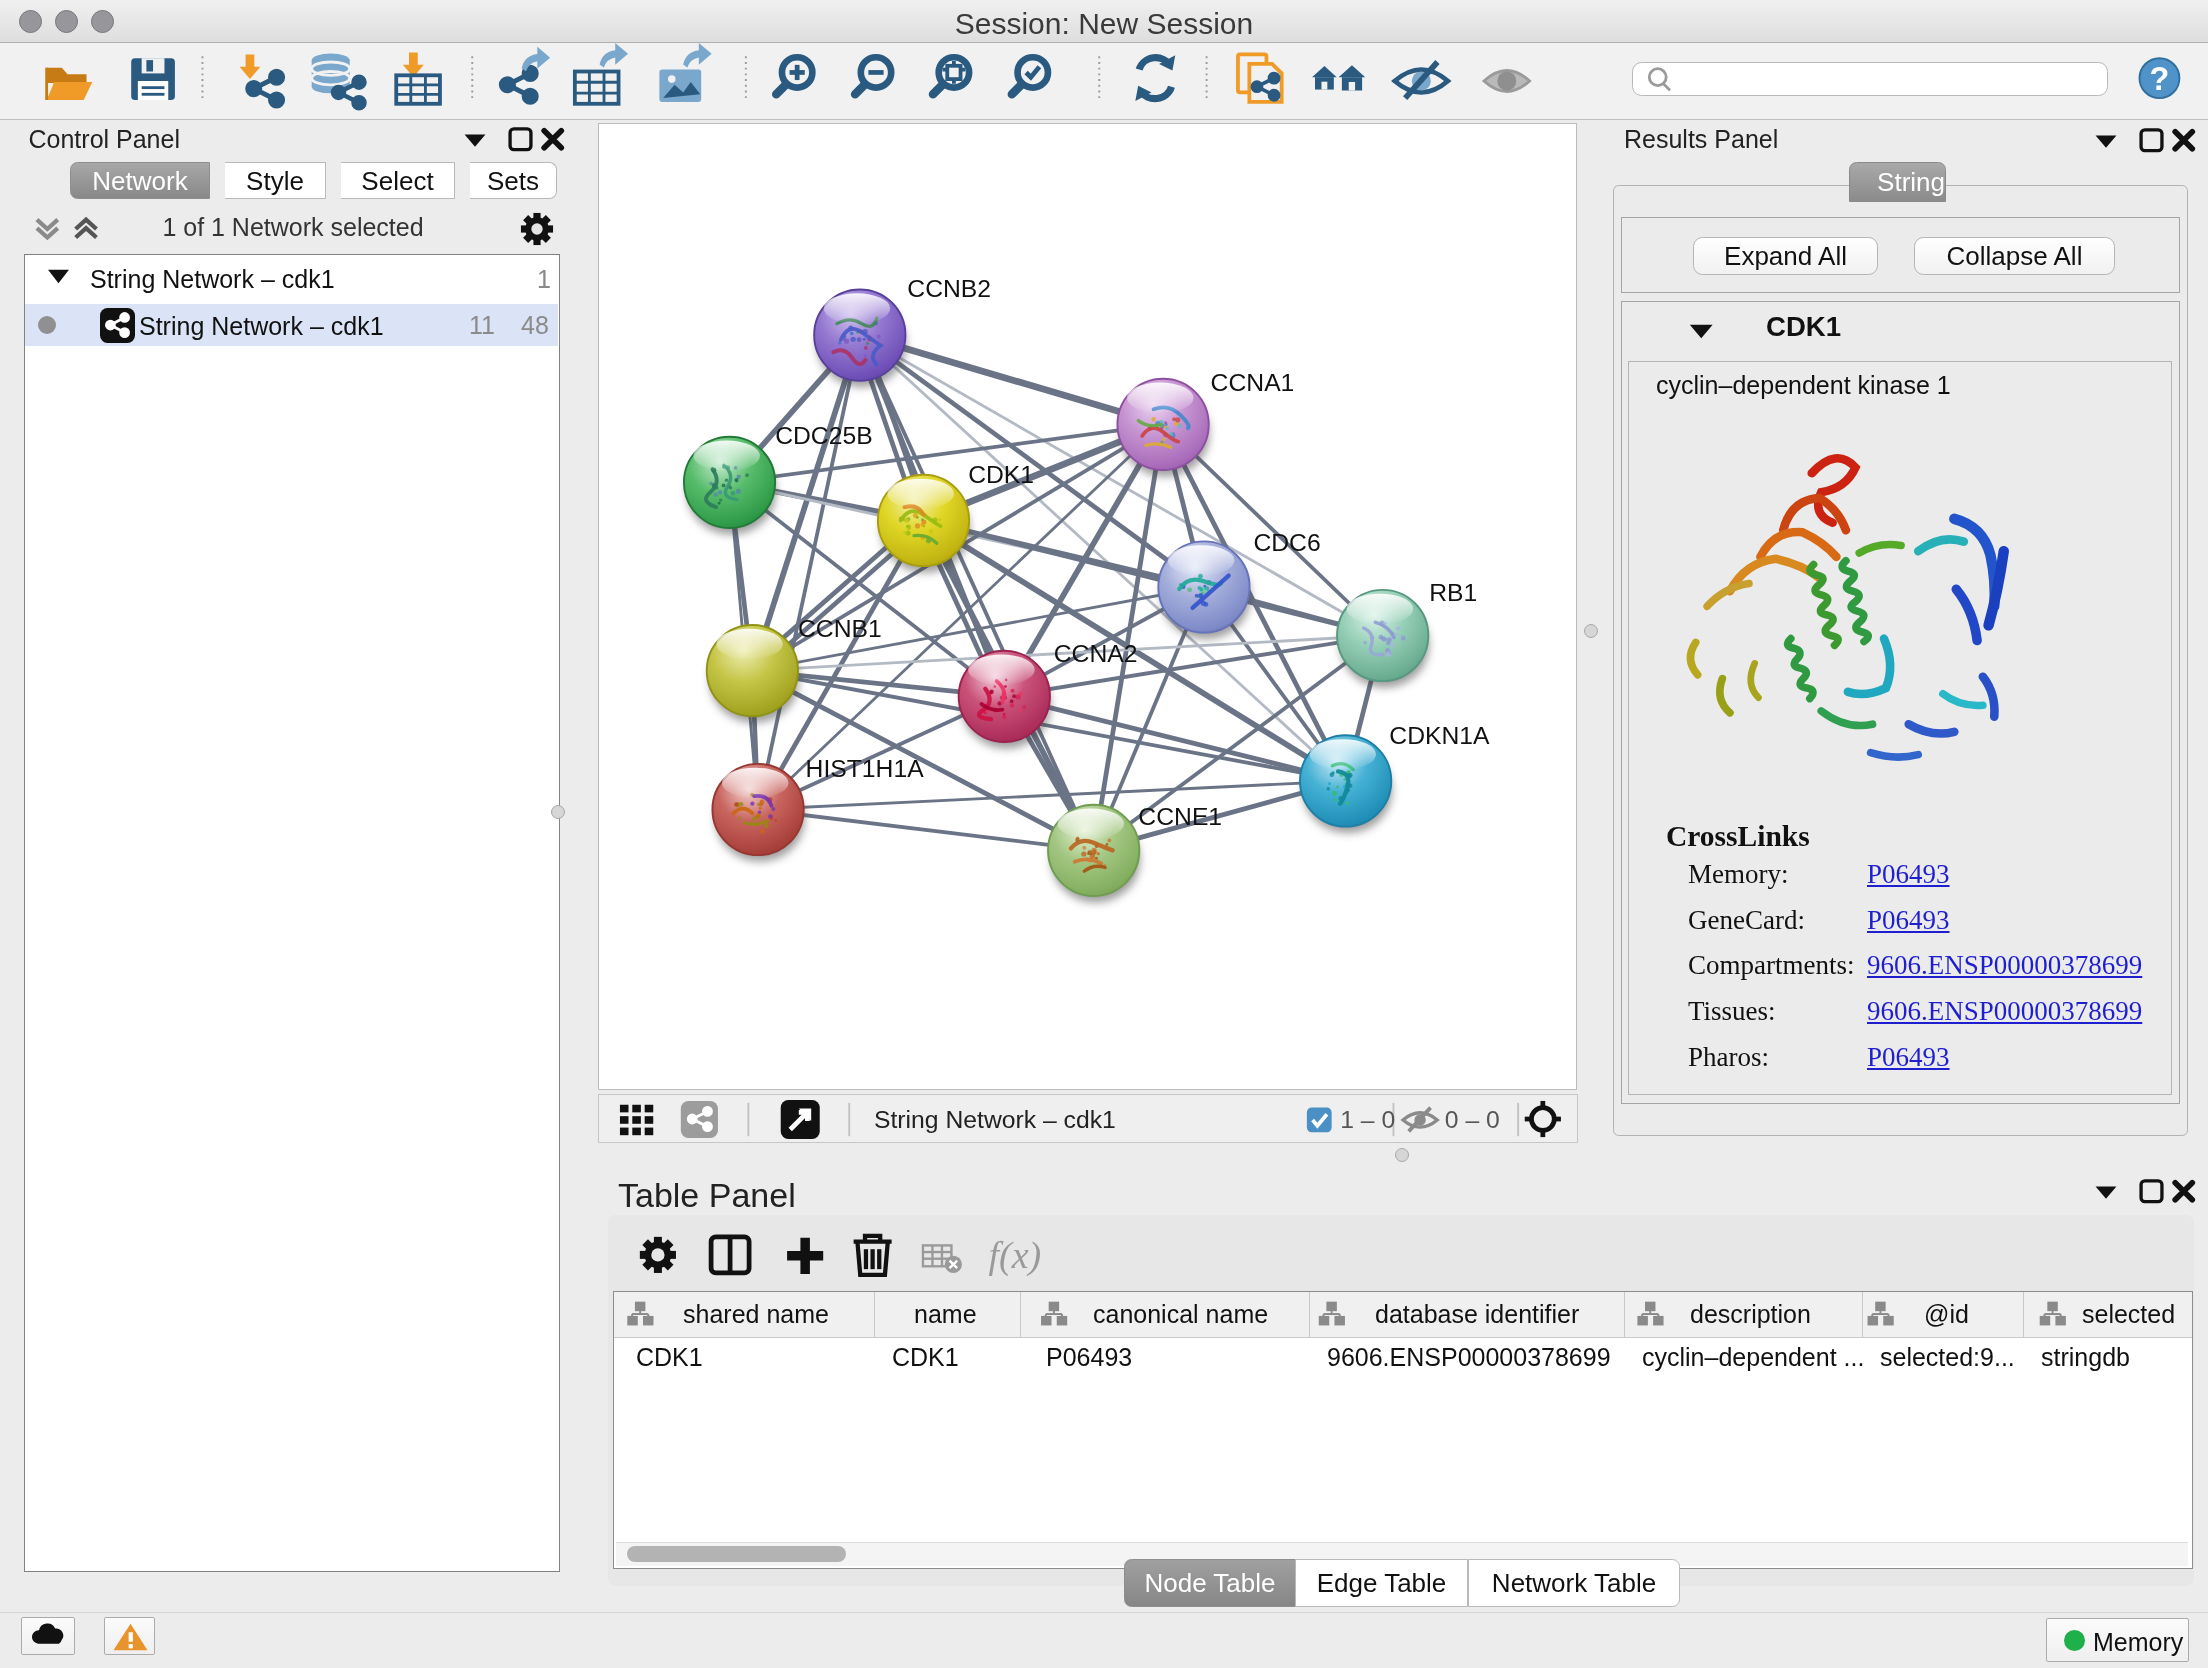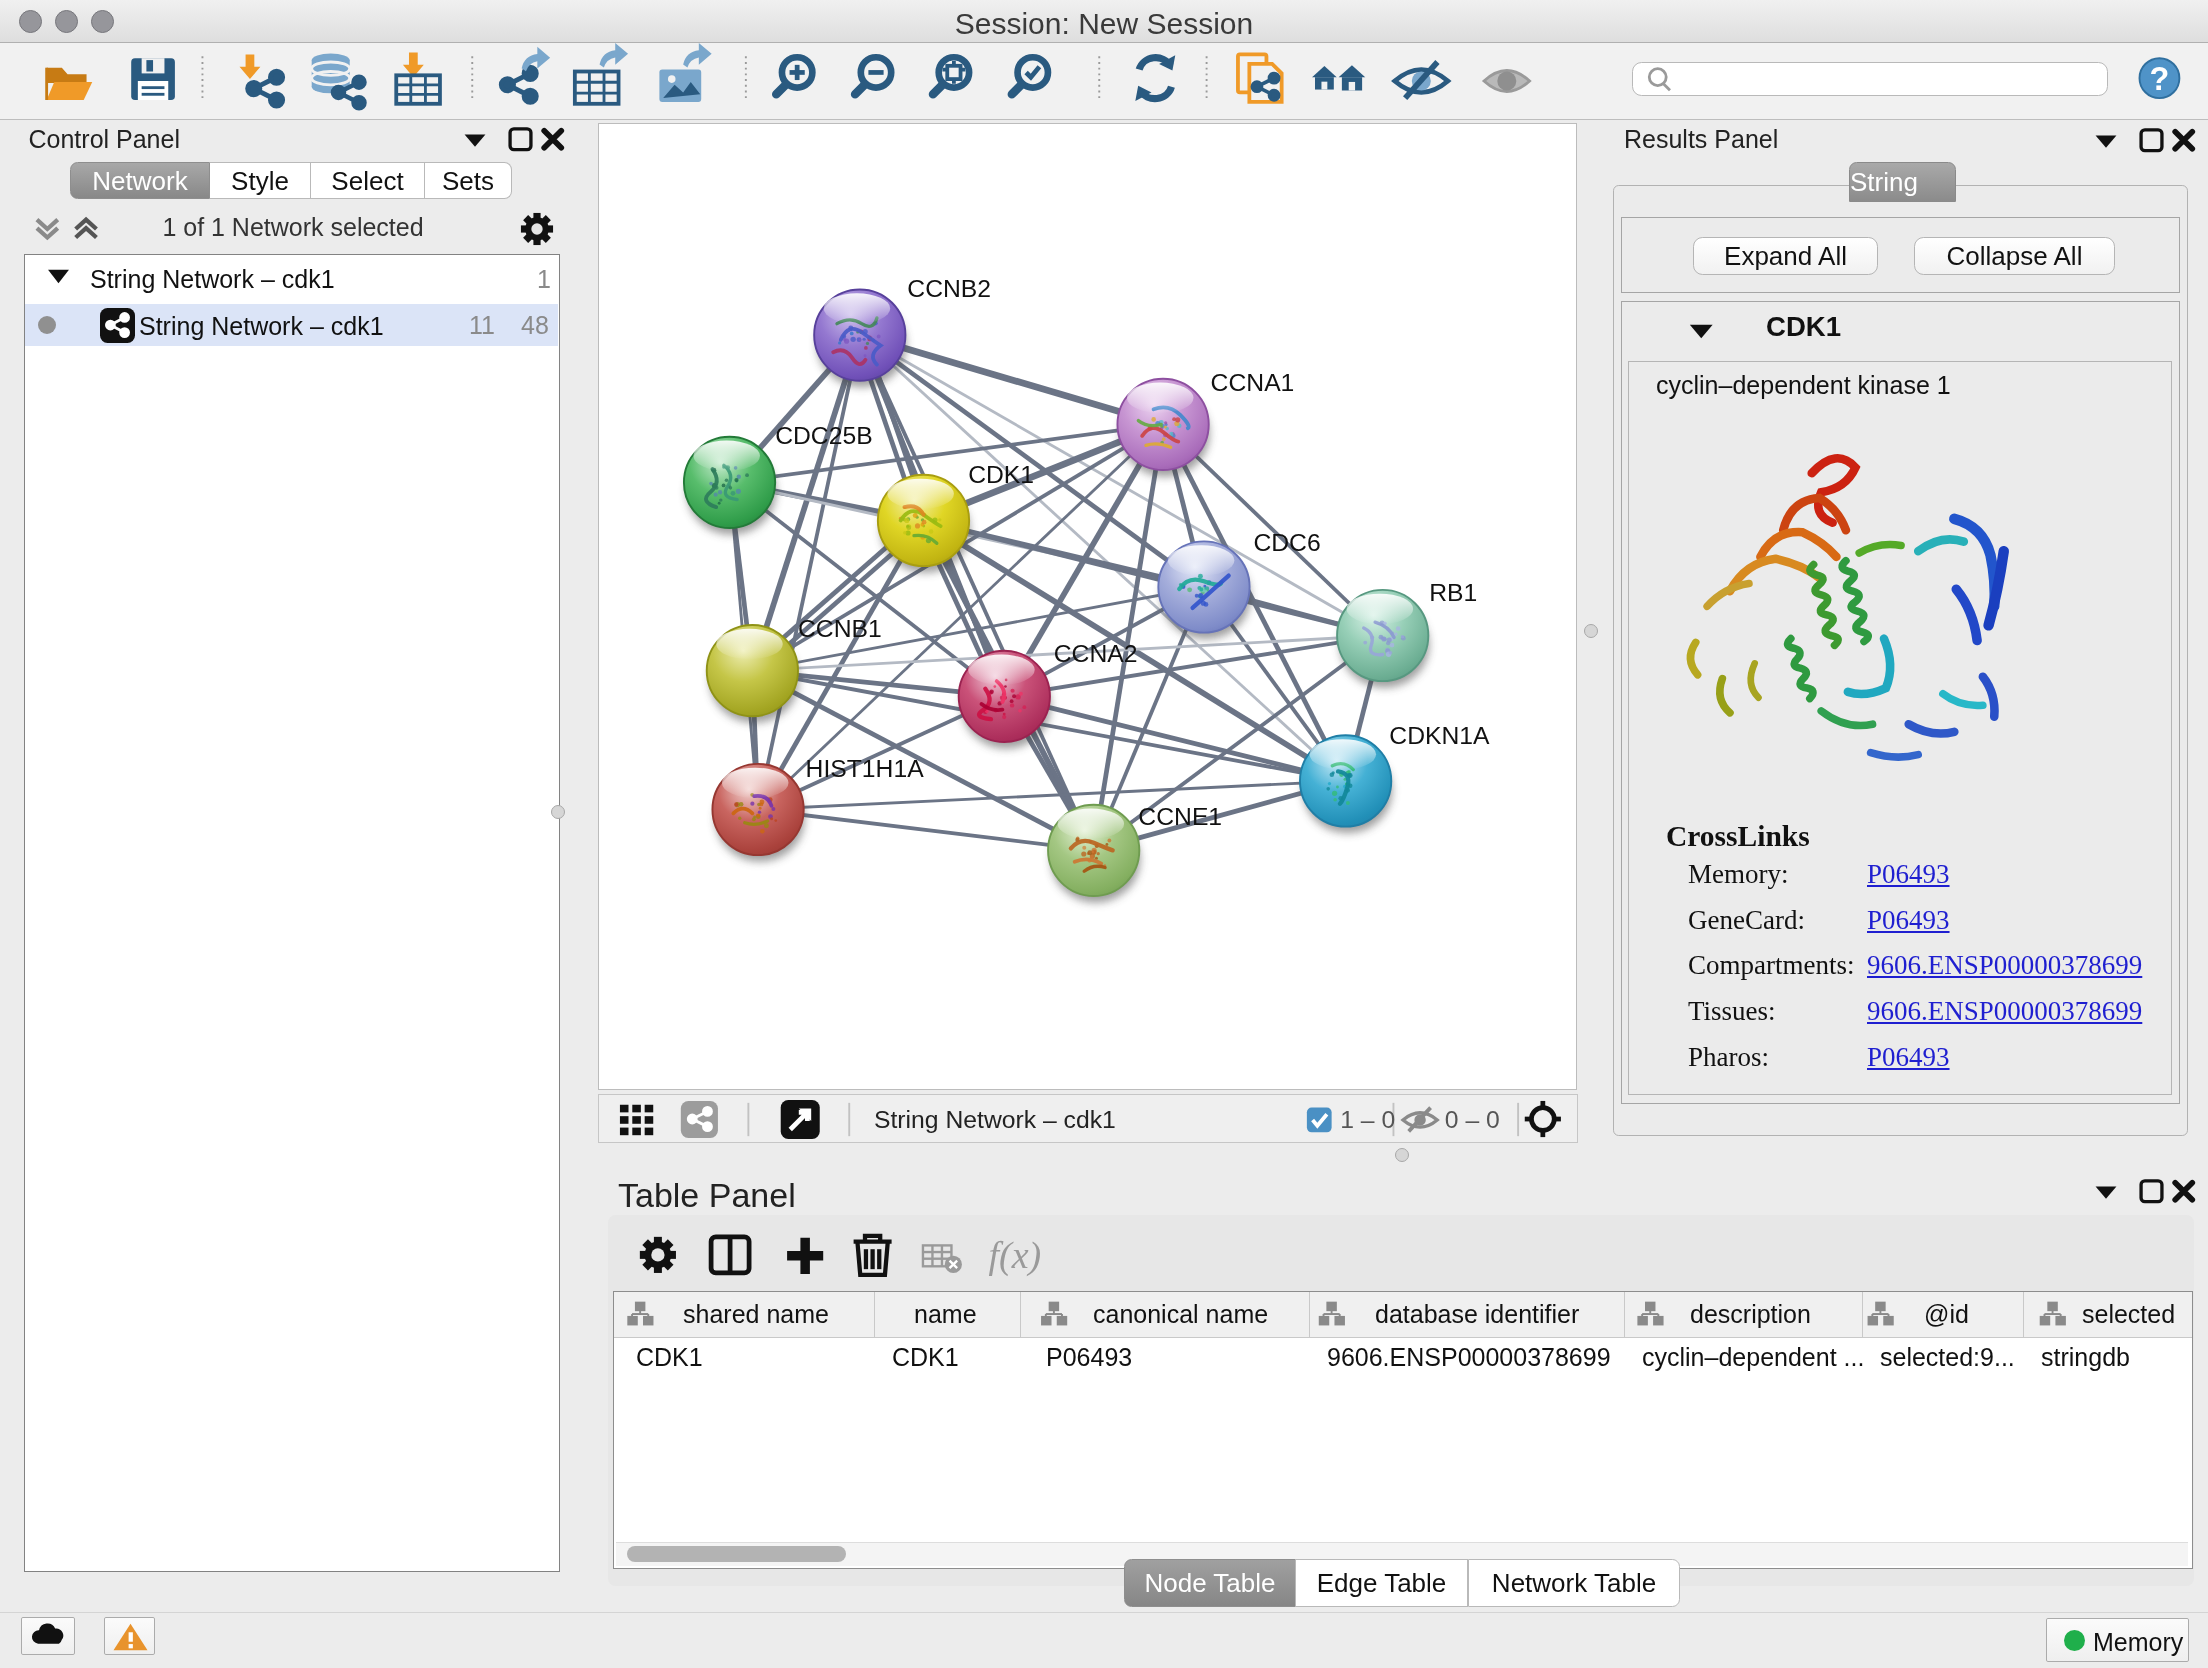--- a/index.html
+++ b/index.html
@@ -13,40 +13,40 @@
       background:#96969b;border:1.4px solid #77777c;box-sizing:border-box;}
   #title{position:absolute;top:6.7px;left:0;width:2208px;text-align:center;
      font-size:30px;color:#3a3a3a;}
   
   #toolbar{left:0;top:43px;width:2208px;height:76px;background:#f1f1f1;
     border-bottom:1px solid #bdbdbd;}
   #searchbox{position:absolute;left:1632px;top:19px;width:476px;height:34px;
     background:#fff;border:1px solid #b9b9b9;border-radius:9.5px;box-sizing:border-box;}
   
   #cp-title{left:28.5px;top:125px;font-size:25px;color:#222;}
-  .tabrow{position:absolute;height:37px;display:flex;}
+  .tabrow{position:absolute;height:37px;display:flex;gap:15px;}
   .tab{height:37px;line-height:37px;text-align:center;font-size:26px;color:#111;
        background:#fff;border:1px solid #b9b9b9;box-sizing:border-box;border-left:none;}
   .tab.sel{background:linear-gradient(#a8a8a8,#888888);color:#fff;border-color:#8e8e8e;}
   #cp-bar{left:24px;top:204px;width:536px;height:49px;font-size:25px;color:#333;}
   #cp-tree{left:24px;top:254px;width:536px;height:1318px;background:#fff;
      border:1.9px solid #828282;box-sizing:border-box;}
   .trow{position:absolute;left:0;width:533px;height:43px;font-size:25px;color:#111;}
   
   #canvas{left:598px;top:123px;width:979px;height:967px;background:#fff;
      border:1px solid #bcbcbc;box-sizing:border-box;}
   #netbar{left:598px;top:1094px;width:980px;height:49px;background:#efefef;
      border:1px solid #c6c6c6;box-sizing:border-box;}
   
   #rp-title{left:1624px;top:125px;font-size:25px;color:#222;}
   #rp-box{left:1613px;top:185px;width:575px;height:951px;background:#ebebeb;
      border:1px solid #b2b2b2;border-radius:5.7px;box-sizing:border-box;}
-  #rp-tab{left:1849px;top:162px;width:107px;height:40px;border-radius:7.6px 7.6px 0 0;
+  #rp-tab{left:1849px;top:162px;width:97px;height:40px;border-radius:7.6px 7.6px 0 0;
      background:linear-gradient(#a9a9a9,#8b8b8b);border:1px solid #8a8a8a;
-     color:#fff;font-size:26px;text-align:left;line-height:38px;box-sizing:border-box;}
+     color:#fff;font-size:26px;text-align:right;line-height:38px;box-sizing:border-box;}
   #rp-boxA{left:1621px;top:217px;width:559px;height:76px;border:1px solid #a5a5a5;box-sizing:border-box;}
   .btn{position:absolute;background:linear-gradient(#ffffff,#f1f1f1);border:1px solid #b5b5b5;
      border-radius:9.5px;font-size:26px;color:#111;text-align:center;box-sizing:border-box;}
   #rp-boxB{left:1621px;top:301px;width:559px;height:803px;border:1px solid #a5a5a5;box-sizing:border-box;}
   #rp-inner{left:1628px;top:361px;width:544px;height:734px;border:1px solid #b5b5b5;box-sizing:border-box;}
   .serif{font-family:"Liberation Serif", serif;}
   .link{color:#1f1fd0;text-decoration:underline;}
   
   #tp-title{left:618px;top:1176px;font-size:34px;color:#222;}
   #tp-box{left:608px;top:1215px;width:1586px;height:371px;background:#e7e7e7;

